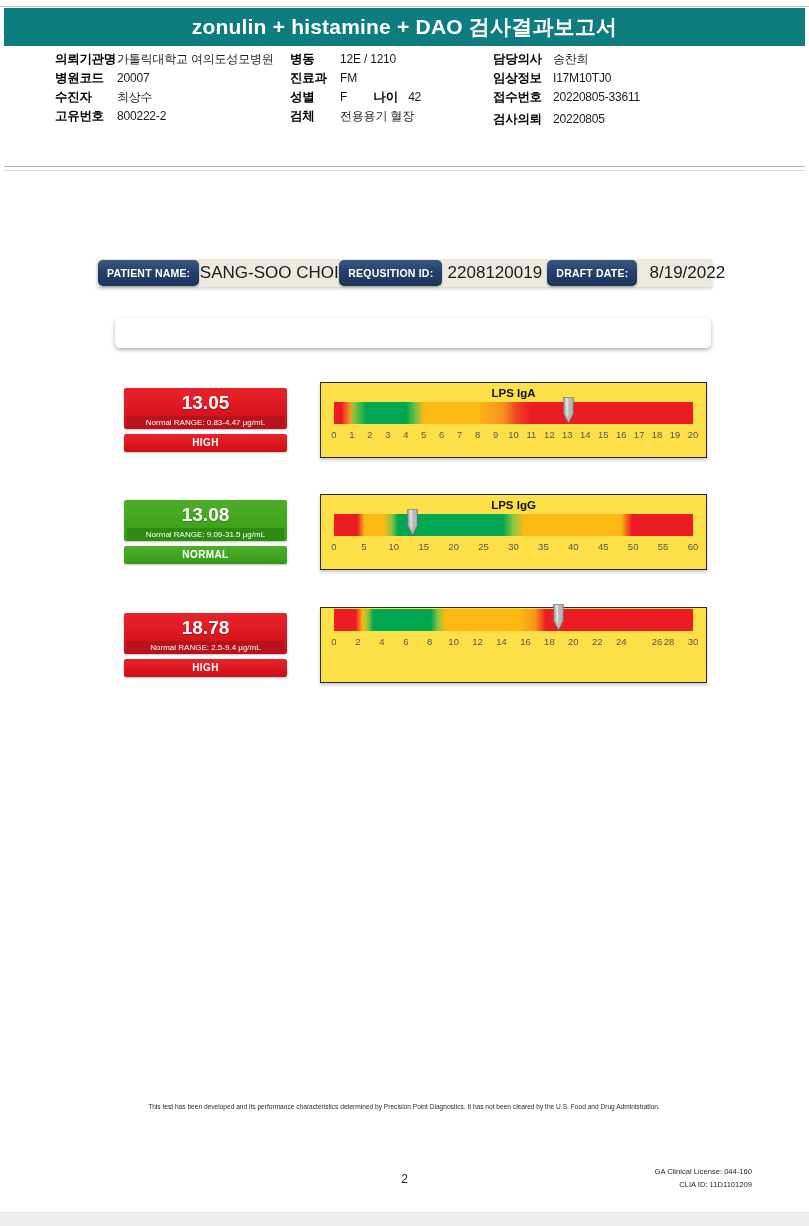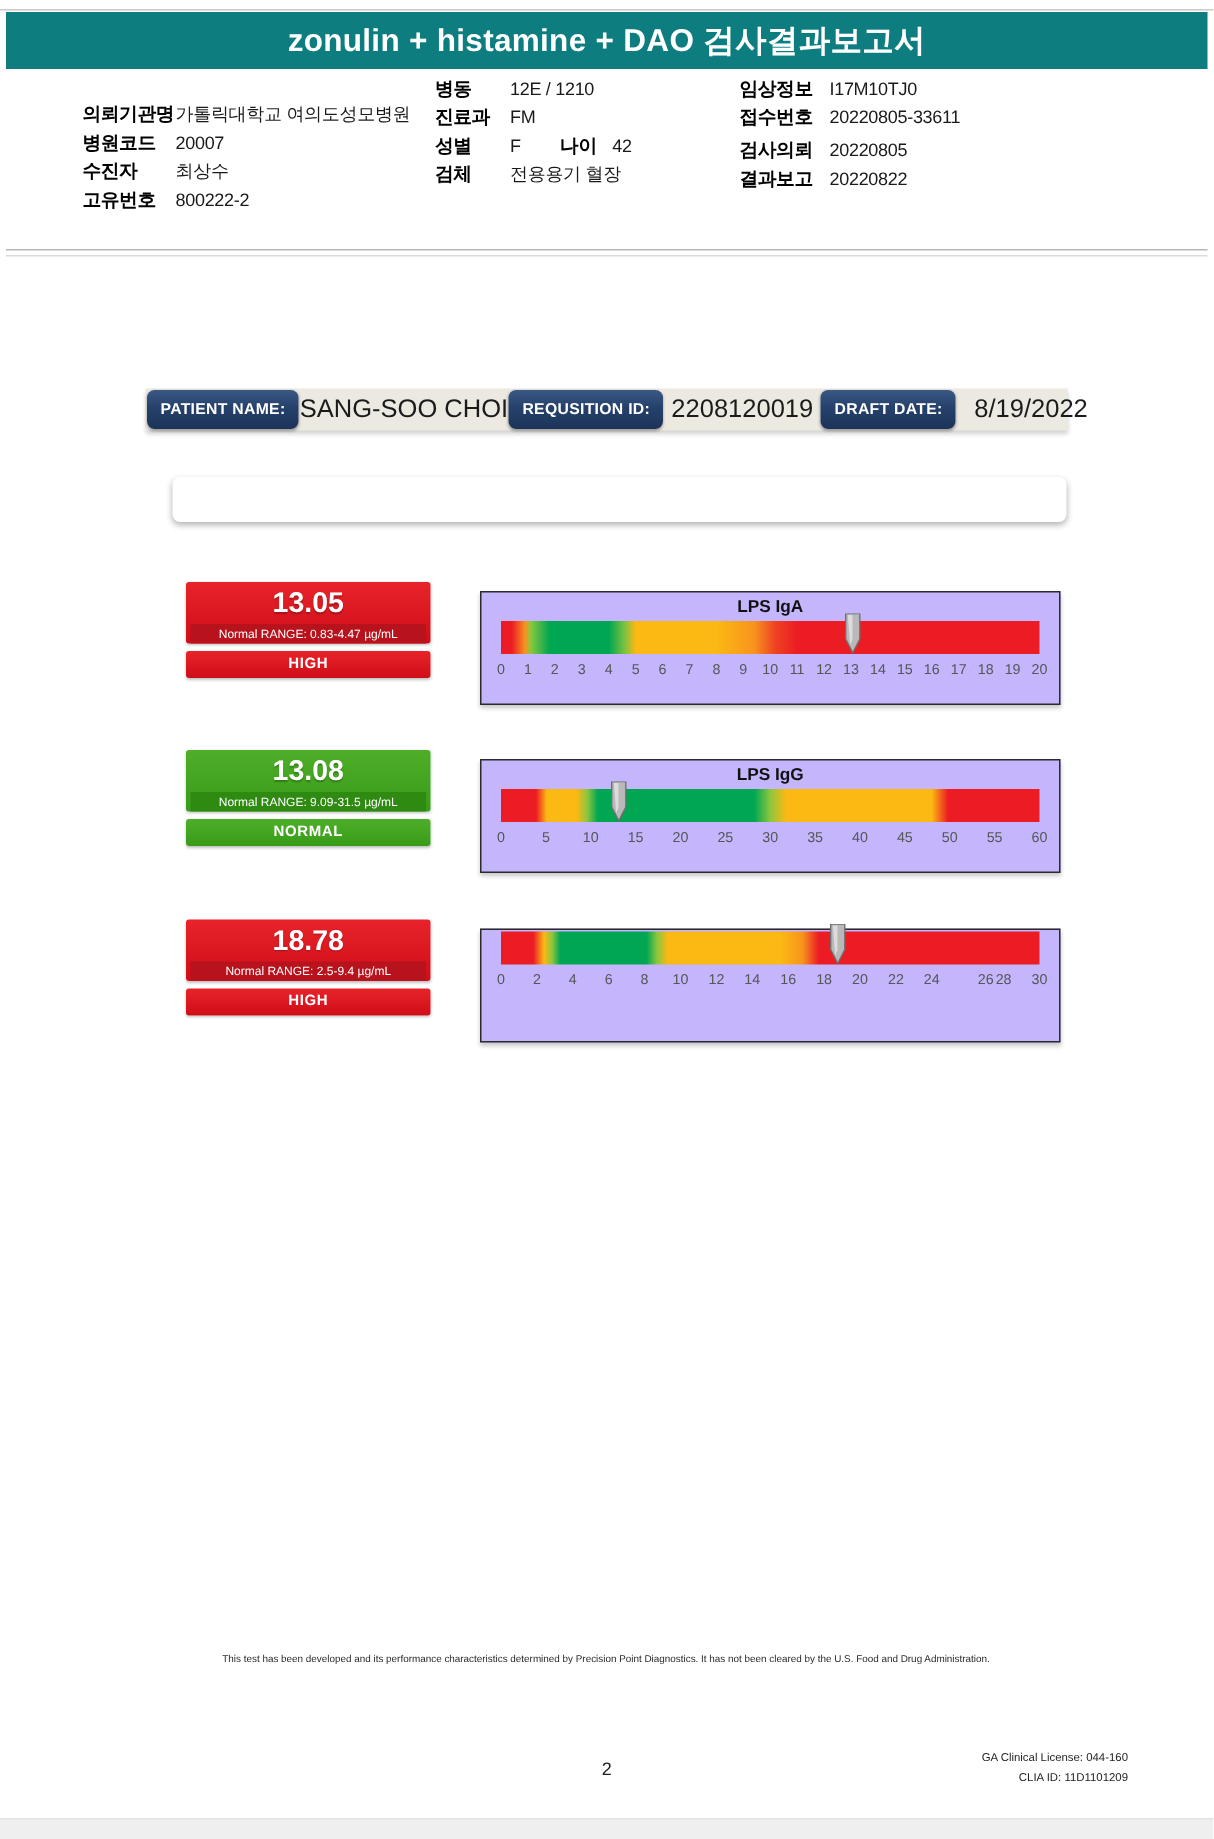--- a/index.html
+++ b/index.html
@@ -78,21 +78,21 @@
     font-weight: bold;
     font-size: 12.5px;
     color: #000;
     letter-spacing: -0.3px;
   }
   .meta-val {
     font-size: 12px;
     color: #1a1a1a;
     letter-spacing: -0.2px;
   }
-  .c1 .meta-key { width: 62px; margin-top: 17px; }
+  .c1 .meta-key { width: 62px; }
   .c2 .meta-key { width: 50px; }
   .c3 .meta-key { width: 60px; }
   .sub-key {
     font-weight: bold;
     font-size: 12.5px;
     color: #000;
     margin-left: 26px;
     margin-right: 10px;
   }
 
@@ -225,24 +225,24 @@
     line-height: 18px;
     letter-spacing: 0.4px;
     box-shadow: 0 1px 2px rgba(0,0,0,0.25);
   }
   .card-status.high   { background: linear-gradient(180deg,#e8232a 0%, #cf0d18 100%); }
   .card-status.normal { background: linear-gradient(180deg,#4fae29 0%, #379c18 100%); }
 
   
   .gauge {
     position: absolute;
-    left: 320px; top: 12px;
+    left: 320px; top: 0;
     width: 385px;
     height: 74px;
-    background: #c4b5fd;
+    background: #fde047;
     border: 1.5px solid #2b2b2b;
     box-shadow: 0 2px 3px rgba(0,0,0,0.22);
   }
   .gauge-title {
     text-align: center;
     font-size: 11.5px;
     font-weight: bold;
     color: #111;
     line-height: 16px;
     padding-top: 2px;
@@ -375,34 +375,34 @@
           <span class="sub-key">나이</span>
           <span class="meta-val">42</span>
         </div>
         <div class="meta-row">
           <span class="meta-key">검체</span>
           <span class="meta-val">전용용기 혈장</span>
         </div>
       </div>
     <div class="meta-col c3">
         <div class="meta-row">
+          <span class="meta-key">담당의사</span>
+          <span class="meta-val">송찬희</span>
+        </div>
+        <div class="meta-row">
           <span class="meta-key">임상정보</span>
           <span class="meta-val">I17M10TJ0</span>
         </div>
         <div class="meta-row">
           <span class="meta-key">접수번호</span>
           <span class="meta-val">20220805-33611</span>
         </div>
         <div class="meta-row gap">
           <span class="meta-key">검사의뢰</span>
           <span class="meta-val">20220805</span>
-        </div>
-        <div class="meta-row">
-          <span class="meta-key">결과보고</span>
-          <span class="meta-val">20220822</span>
         </div>
       </div>
   </div>
   <div class="rule-meta-bot"></div>
   <div class="rule-meta-bot2"></div>
 
   <div class="patient-strip">
     <span class="pill first">PATIENT NAME:</span>
     <span class="pv name">SANG-SOO CHOI</span>
     <span class="pill">REQUSITION ID:</span>

